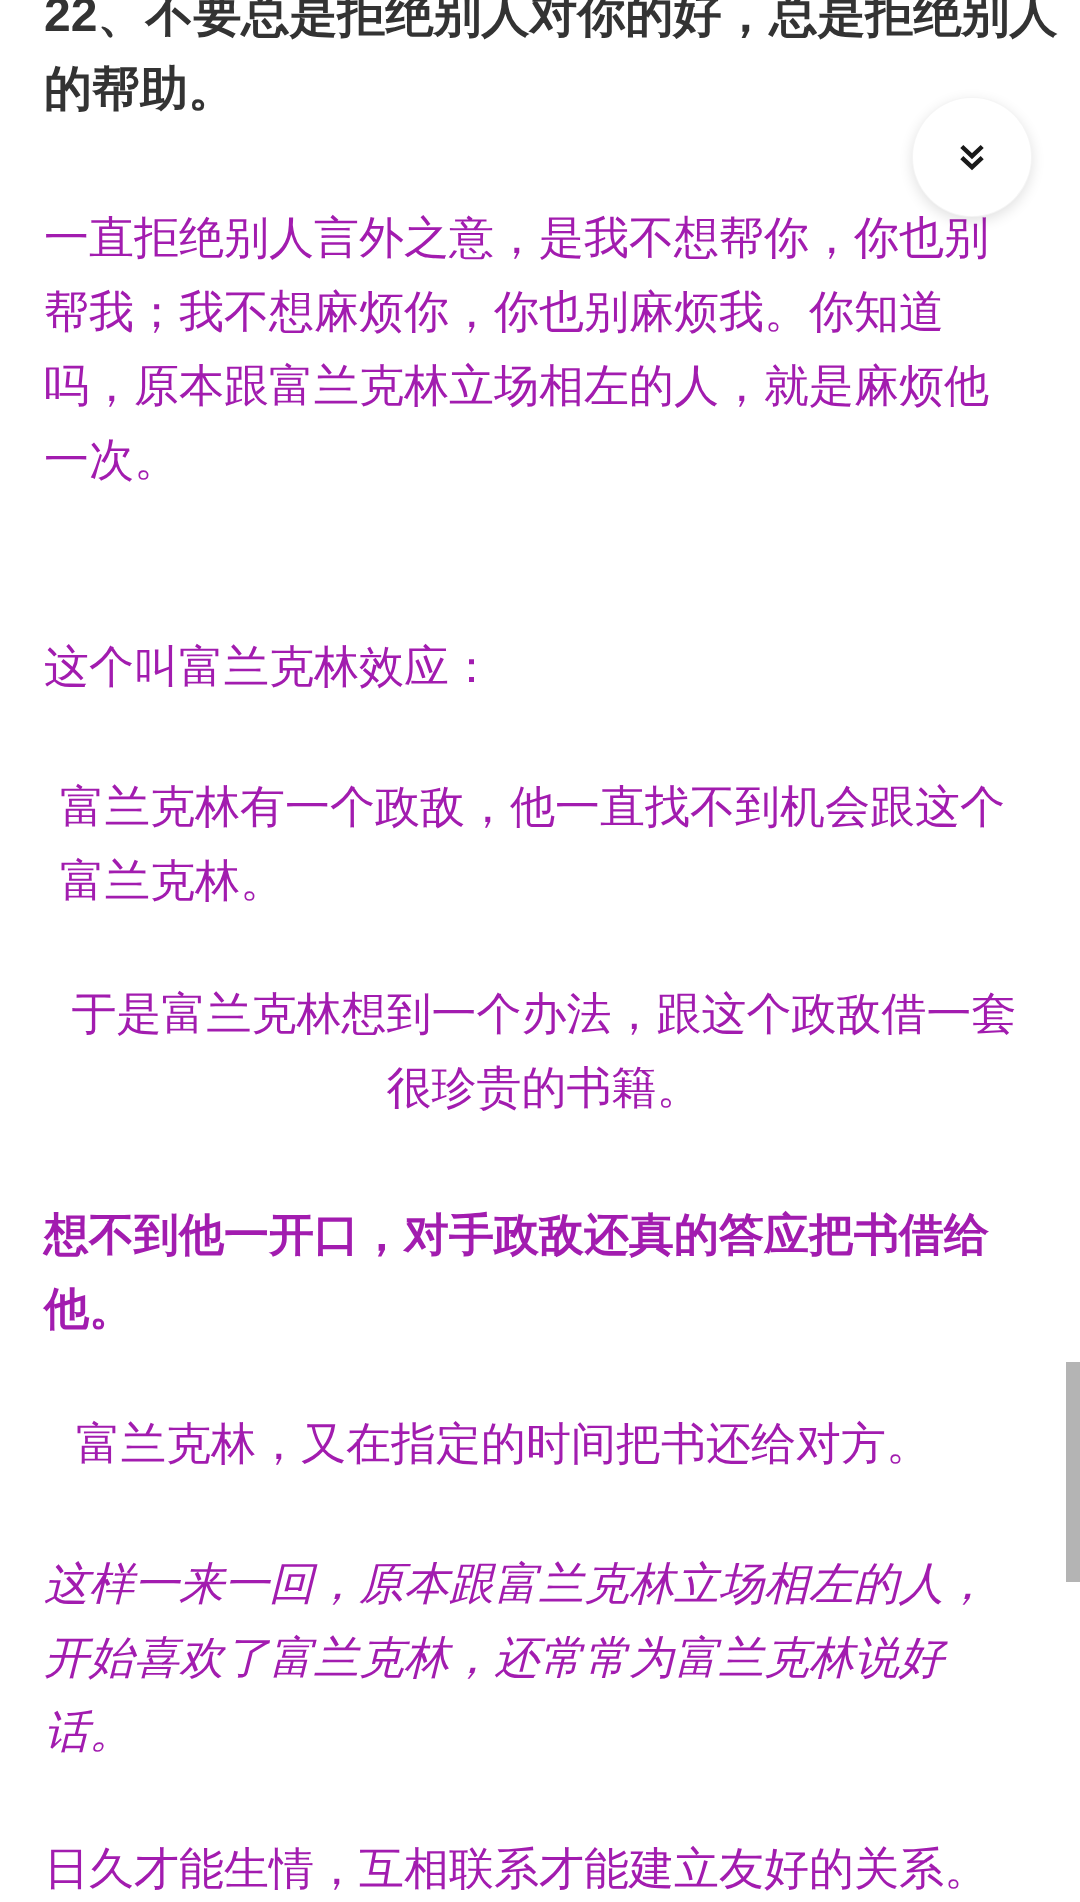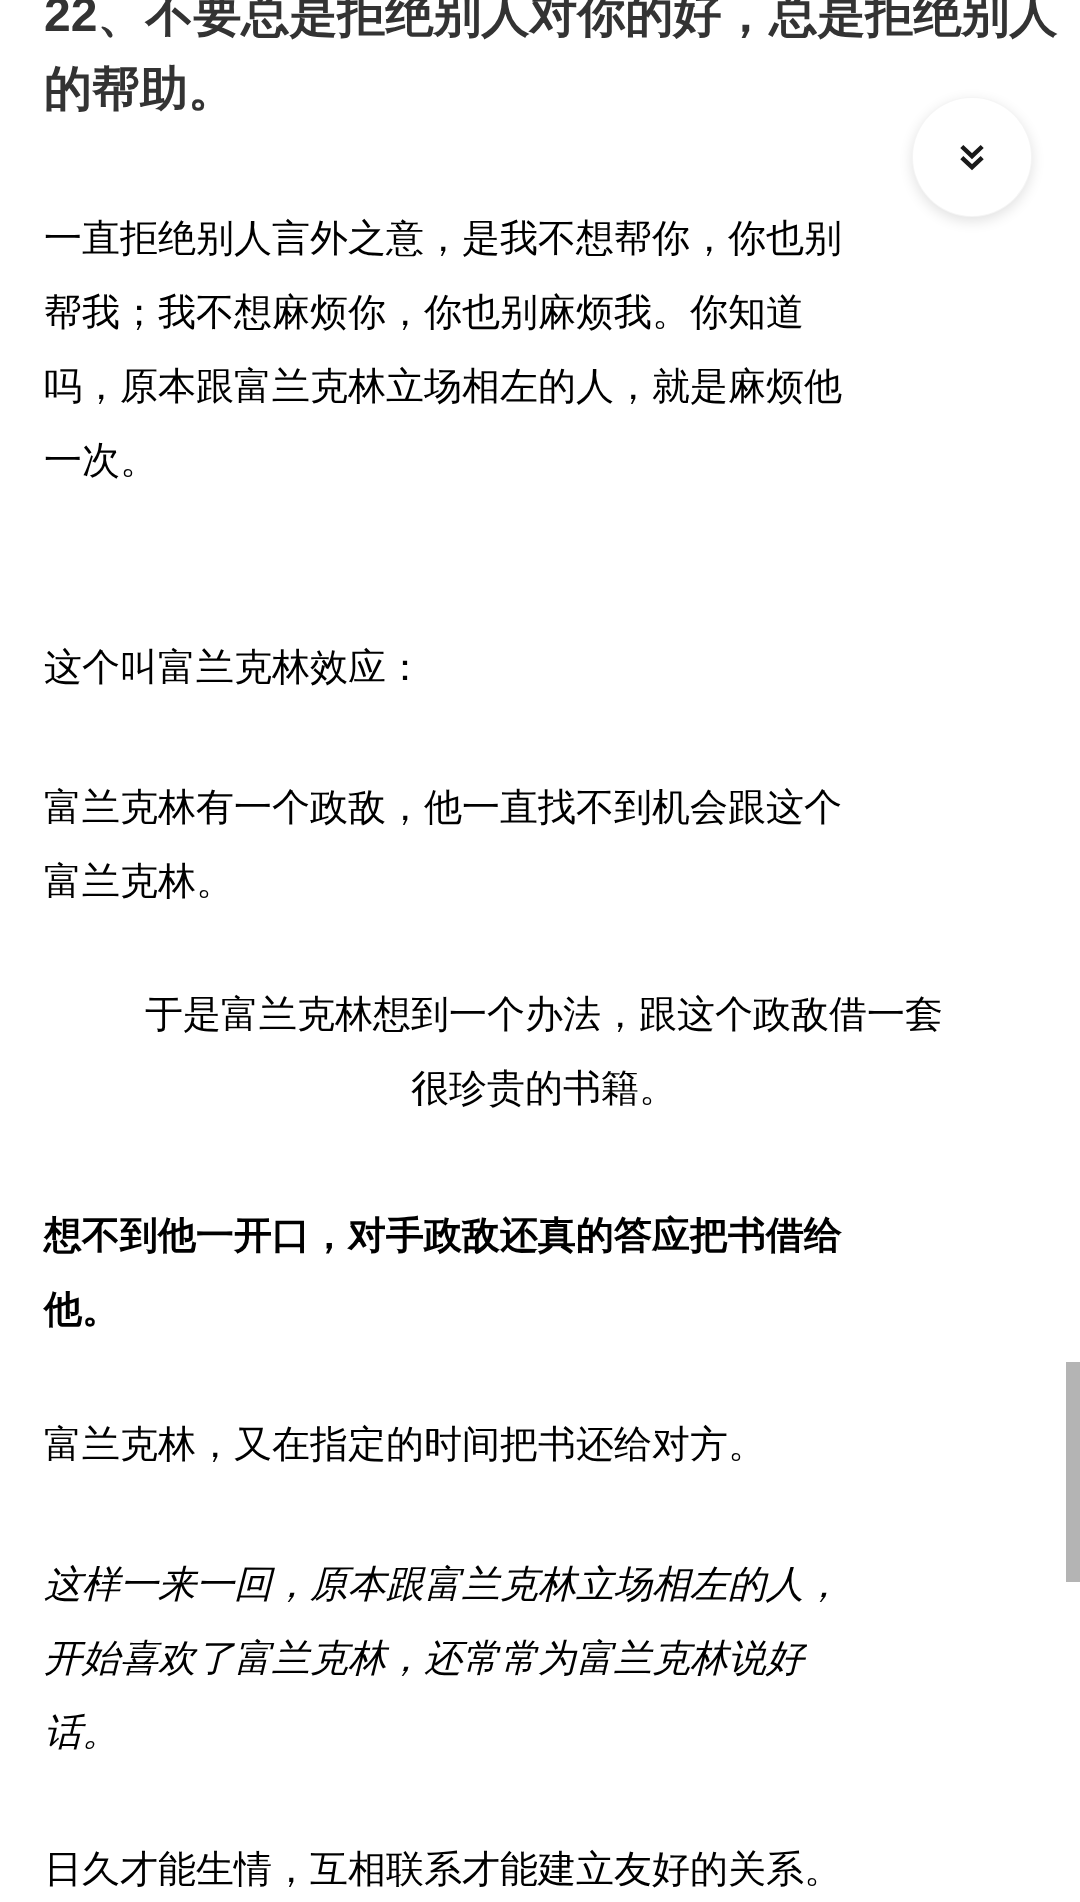--- a/index.html
+++ b/index.html
@@ -19,34 +19,34 @@
     padding: 0 36px 0 44px;
   }
   .heading {
     margin: -22px 0 0 0;
     font-size: 48px;
     font-weight: 700;
     line-height: 74px;
     color: #333333;
   }
   .para {
-    font-size: 38px;
+    font-size: 45px;
     font-weight: 400;
     line-height: 74px;
-    color: #000000;
+    color: #a21caf;
   }
   .tline {
     white-space: nowrap;
   }
   #p1 { margin-top: 75px; }
   #p2 { margin-top: 133px; font-family: Liberation Serif, serif; }
-  #p3 { margin-top: 66px; }
+  #p3 { margin-top: 66px; margin-left: 16px; }
   #p4 { margin-top: 59px; text-align: center; }
   #p5 { margin-top: 73px; font-weight: bold; }
-  #p6 { margin-top: 61px; }
+  #p6 { margin-top: 61px; margin-left: 32px; }
   #p7 { margin-top: 66px; font-style: italic; }
   #p8 { margin-top: 63px; }
   .scroll-btn {
     position: absolute;
     left: 912px;
     top: 97px;
     width: 120px;
     height: 120px;
     border-radius: 50%;
     background: #ffffff;

